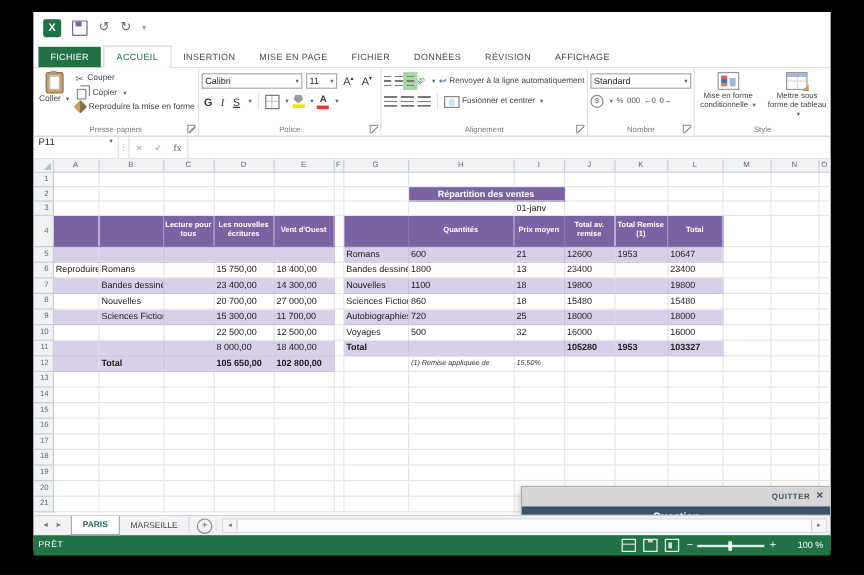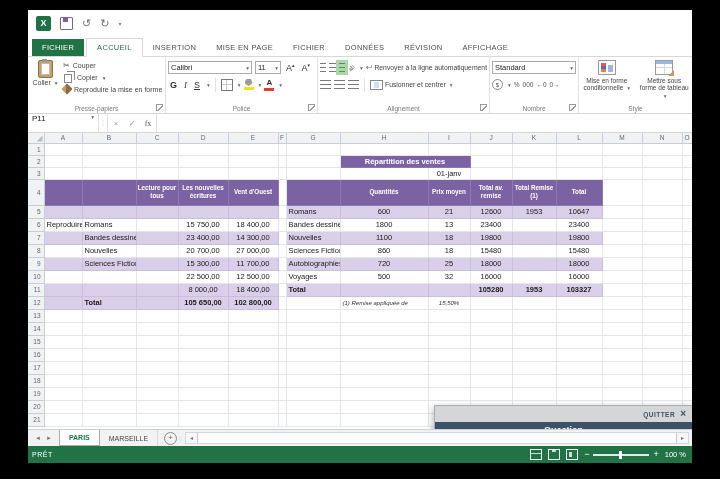--- a/index.html
+++ b/index.html
@@ -88,21 +88,21 @@
     font-size:6.5px;text-align:right;padding:0 3px 0 0;}
   td.corner{position:relative;}
   td.corner .tri{position:absolute;right:1px;bottom:1px;width:6px;height:6px;background:#B9BEC4;clip-path:polygon(100% 0,100% 100%,0 100%);}
   td.cell{font-size:7.5px;color:#1a1a1a;padding:0 2px;border-right:1px solid #E4E7EA;border-bottom:1px solid #E4E7EA;
     white-space:nowrap;overflow:hidden;vertical-align:middle;}
   td.cell.h{background:#7B62A3;color:#fff;font-weight:bold;font-size:6.3px;text-align:center;white-space:normal;
     line-height:1.2;border-color:#8F77B2;padding:0 1px;}
   td.cell.t{background:#7B62A3;color:#fff;font-weight:bold;font-size:7.5px;text-align:center;border-color:#8F77B2;}
   td.cell.b{background:#D9CFE8;border-color:#CBBEDD;}
   td.cell.bo{font-weight:bold;}
-  td.cell.r{text-align:center;}
+  td.cell.r{text-align:left;}
   td.cell.sm{font-size:6px;font-style:italic;color:#333;}
 
   
   .tabbar{height:16px;background:#F1F2F4;border-top:1px solid #CDD1D6;display:flex;align-items:stretch;font-size:7px;color:#555;}
   .navarrows{display:flex;align-items:center;gap:5px;padding:0 7px;color:#777;font-size:6px;}
   .stab{display:flex;align-items:center;padding:0 9px;color:#444;border-right:1px solid #D8DBDE;}
   .stab.active{background:#fff;color:#217346;font-weight:bold;border:1px solid #ABABAB;border-top:none;}
   .addsheet{width:11px;height:11px;border:1px solid #8a8a8a;border-radius:50%;color:#666;font-size:8px;line-height:9px;
     text-align:center;align-self:center;margin-left:6px;}
   .splitter{width:5px;align-self:center;color:#b5b5b5;font-size:6px;text-align:center;}
@@ -115,21 +115,21 @@
   .statusbar .ready{padding-left:4px;letter-spacing:.5px;}
   .statusbar .right{margin-left:auto;display:flex;align-items:center;gap:6px;padding-right:6px;}
   .vicon{width:10px;height:9px;border:1px solid #fff;opacity:.95;background:
     linear-gradient(rgba(255,255,255,.8),rgba(255,255,255,.8)) 0 3px/100% 1px no-repeat;}
   .vicon.v2{background:linear-gradient(rgba(255,255,255,.8),rgba(255,255,255,.8)) 50% 0/4px 2px no-repeat;}
   .vicon.v3{background:linear-gradient(rgba(255,255,255,.8),rgba(255,255,255,.8)) 2px 2px/3px 5px no-repeat;}
   .zoomctl{display:flex;align-items:center;gap:4px;}
   .ztrack{width:56px;height:2px;background:rgba(255,255,255,.85);position:relative;}
   .zthumb{position:absolute;left:26px;top:-3px;width:3px;height:8px;background:#fff;}
   .zsign{font-size:9px;line-height:9px;}
-  .zpct{font-size:7.5px;}
+  .zpct{font-size:7.5px;margin-left:12px;}
 
   
   .dialog{position:absolute;left:406px;top:272px;width:257px;height:118px;background:#fff;border:1px solid #A9ADB2;
     box-shadow:0 3px 8px rgba(0,0,0,.35);z-index:50;display:flex;flex-direction:column;}
   .dtop{height:16px;background:#D6D6D6;display:flex;align-items:center;justify-content:flex-end;gap:5px;padding:0 6px;}
   .dquit{font-size:6.5px;font-weight:bold;letter-spacing:.5px;color:#3D5266;}
   .dclose{font-size:10px;font-weight:bold;color:#3D5266;line-height:10px;}
   .dtitle{height:16px;background:#3D5266;color:#fff;font-weight:bold;font-size:9px;text-align:center;line-height:16px;}
 </style>
 </head>

